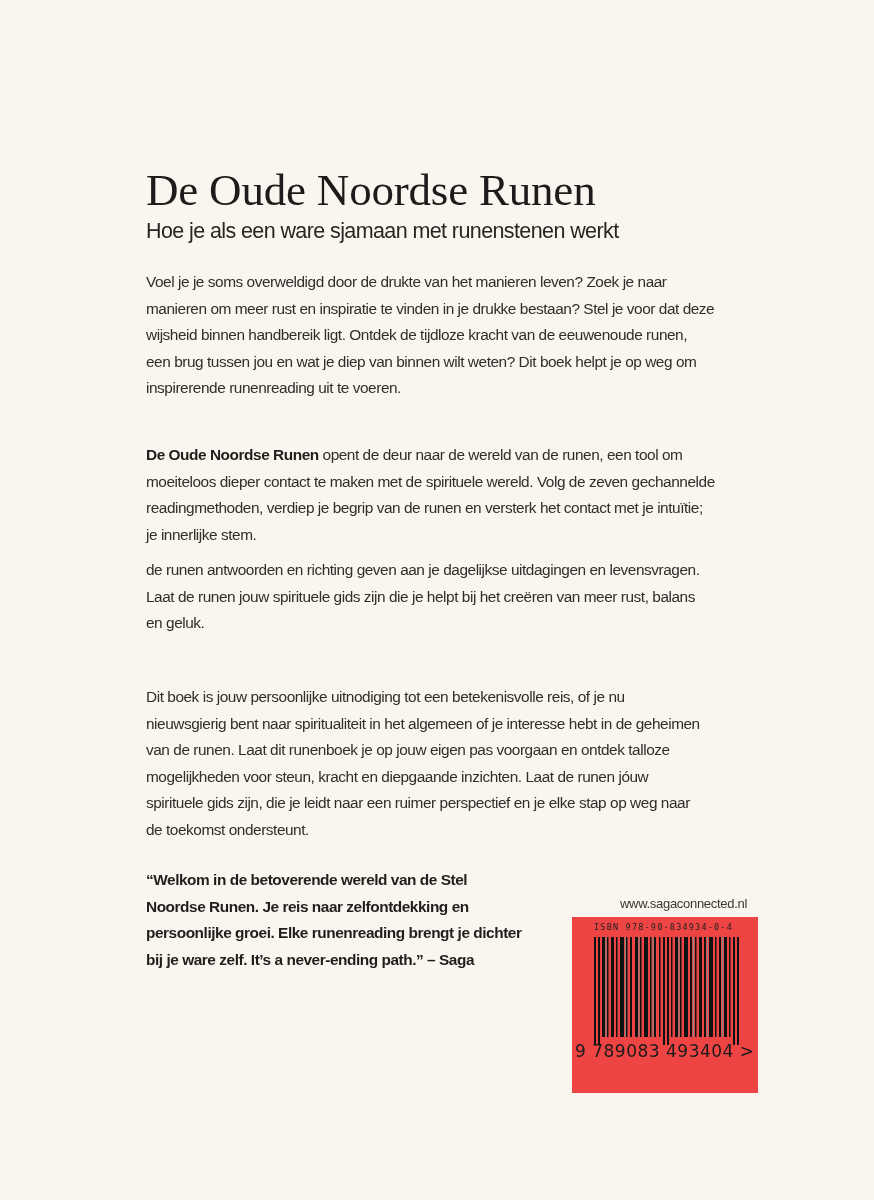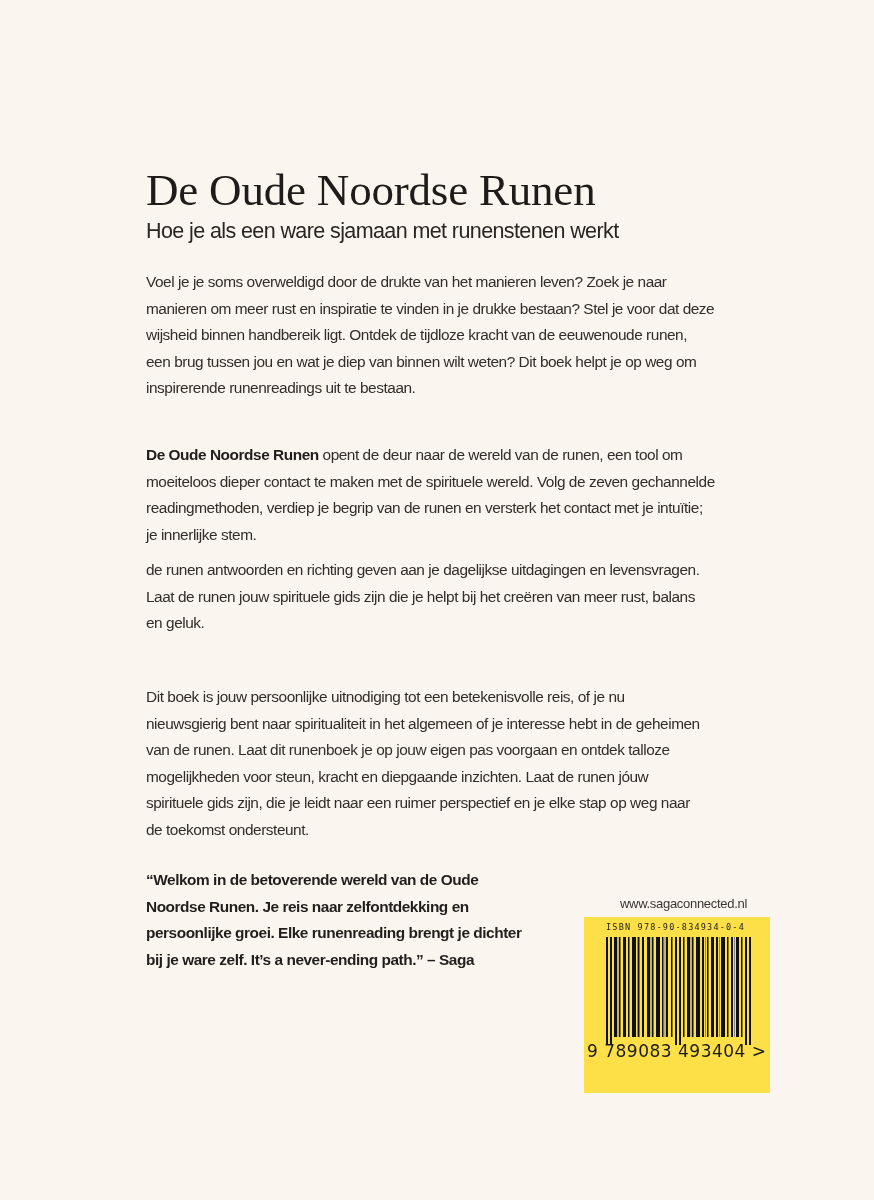--- a/index.html
+++ b/index.html
@@ -38,23 +38,23 @@
   .quote {
     position: absolute; left: 146px; top: 867px;
     font-size: 15.4px; line-height: 26.6px; font-weight: bold;
     letter-spacing: -0.45px; color: #221e1d;
   }
   .website {
     position: absolute; left: 620px; top: 896px;
     font-size: 13px; color: #3a3533; letter-spacing: -0.3px;
   }
   .barcode-box {
-    position: absolute; left: 584px; top: 917px;
+    position: absolute; left: 572px; top: 917px;
     width: 186px; height: 176px;
-    background: #fde047;
+    background: #ef4444;
   }
   .isbn-text {
     position: absolute; left: 22px; top: 5px;
     font-family: "DejaVu Sans Mono", monospace;
     font-size: 8.5px; letter-spacing: 1.2px; color: #222;
   }
   .bars {
     position: absolute; left: 20px; top: 20px;
     width: 152px; height: 108px;
   }
@@ -69,21 +69,21 @@
 <body>
 
 <div class="title">De Oude Noordse Runen</div>
 <div class="subtitle">Hoe je als een ware sjamaan met runenstenen werkt</div>
 
 <p class="para p1">
   <span class="line">Voel je je soms overweldigd door de drukte van het manieren leven? Zoek je naar</span>
   <span class="line">manieren om meer rust en inspiratie te vinden in je drukke bestaan? Stel je voor dat deze</span>
   <span class="line">wijsheid binnen handbereik ligt. Ontdek de tijdloze kracht van de eeuwenoude runen,</span>
   <span class="line">een brug tussen jou en wat je diep van binnen wilt weten? Dit boek helpt je op weg om</span>
-  <span class="line">inspirerende runenreadings uit te bestaan.</span>
+  <span class="line">inspirerende runenreading uit te voeren.</span>
 </p>
 
 <p class="para p2">
   <span class="line"><b>De Oude Noordse Runen</b><span> opent de deur naar de wereld van de runen, een tool om</span></span>
   <span class="line">moeiteloos dieper contact te maken met de spirituele wereld. Volg de zeven gechannelde</span>
   <span class="line">readingmethoden, verdiep je begrip van de runen en versterk het contact met je intuïtie;</span>
   <span class="line">je innerlijke stem.</span>
 </p>
 
 <p class="para p3">
@@ -95,21 +95,21 @@
 <p class="para p4">
   <span class="line">Dit boek is jouw persoonlijke uitnodiging tot een betekenisvolle reis, of je nu</span>
   <span class="line">nieuwsgierig bent naar spiritualiteit in het algemeen of je interesse hebt in de geheimen</span>
   <span class="line">van de runen. Laat dit runenboek je op jouw eigen pas voorgaan en ontdek talloze</span>
   <span class="line">mogelijkheden voor steun, kracht en diepgaande inzichten. Laat de runen jóuw</span>
   <span class="line">spirituele gids zijn, die je leidt naar een ruimer perspectief en je elke stap op weg naar</span>
   <span class="line">de toekomst ondersteunt.</span>
 </p>
 
 <div class="quote">
-  <span class="line">“Welkom in de betoverende wereld van de Oude</span>
+  <span class="line">“Welkom in de betoverende wereld van de Stel</span>
   <span class="line">Noordse Runen. Je reis naar zelfontdekking en</span>
   <span class="line">persoonlijke groei. Elke runenreading brengt je dichter</span>
   <span class="line">bij je ware zelf. It’s a never-ending path.” – Saga</span>
 </div>
 
 <div class="website">www.sagaconnected.nl</div>
 
 <div class="barcode-box">
   <div class="isbn-text">ISBN 978-90-834934-0-4</div>
   <svg class="bars" viewBox="0 0 152 108" preserveAspectRatio="none">

